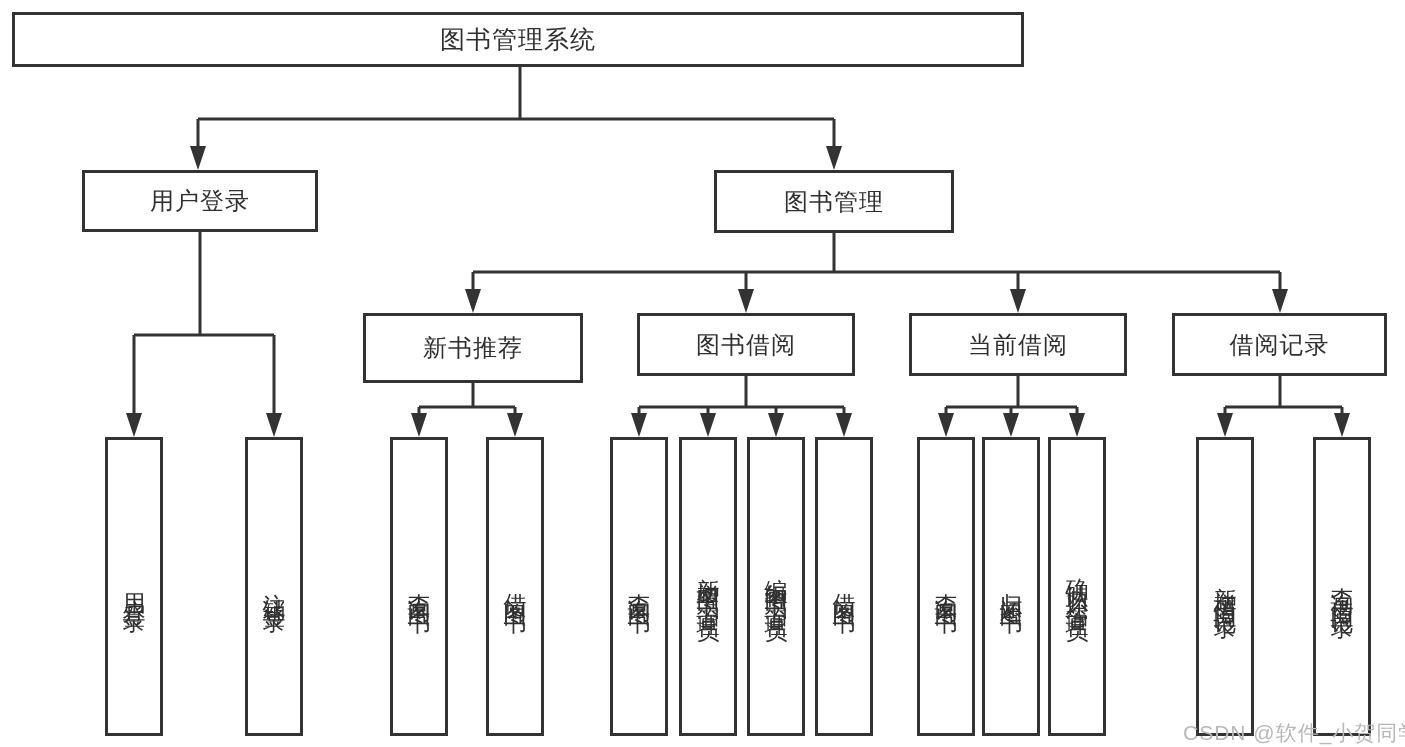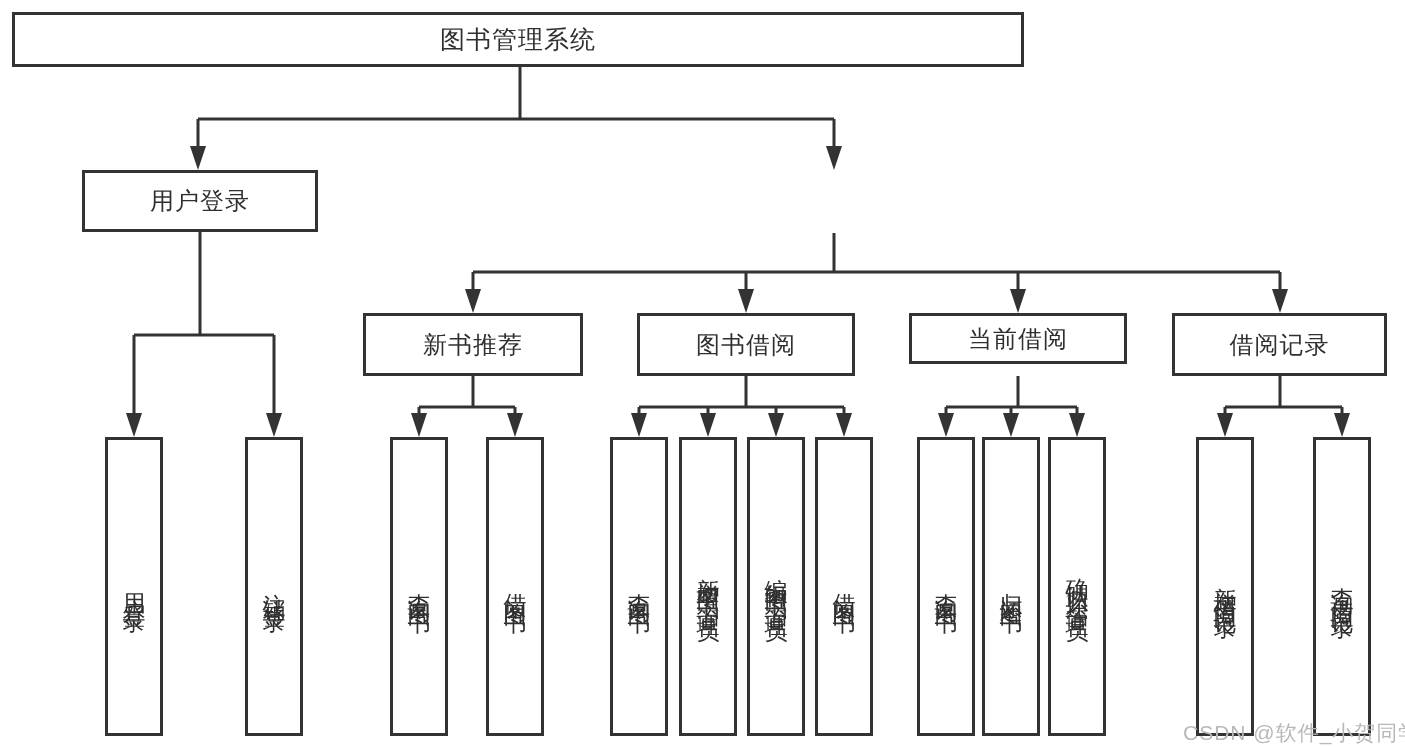--- a/index.html
+++ b/index.html
@@ -109,28 +109,31 @@
     </g>
   </svg>
 
   <div class="box root" style="left:12px; top:12px; width:1012px; height:55px;">
     <span>图书管理系统</span>
   </div>
 
   <div class="box" style="left:82px; top:170px; width:236px; height:62px;">
     <span>用户登录</span>
   </div>
+  <div class="box" style="left:714px; top:170px; width:240px; height:63px;">
+    <span>图书管理</span>
+  </div>
 
-  <div class="box" style="left:363px; top:313px; width:220px; height:63px;">
+  <div class="box" style="left:363px; top:313px; width:220px; height:70px;">
     <span>新书推荐</span>
   </div>
   <div class="box" style="left:637px; top:313px; width:218px; height:63px;font-family:Liberation Mono, monospace;">
     <span>图书借阅</span>
   </div>
-  <div class="box" style="left:909px; top:313px; width:218px; height:51px;">
+  <div class="box" style="left:909px; top:313px; width:218px; height:63px;">
     <span>当前借阅</span>
   </div>
   <div class="box" style="left:1172px; top:313px; width:215px; height:63px;font-family:Liberation Serif, serif;">
     <span>借阅记录</span>
   </div>
 
   <div class="vbox" style="left:105px; top:437px; width:58px; height:299px;">
     <span class="vtext">用户登录</span>
   </div>
   <div class="vbox" style="left:245px; top:437px; width:58px; height:299px;">

